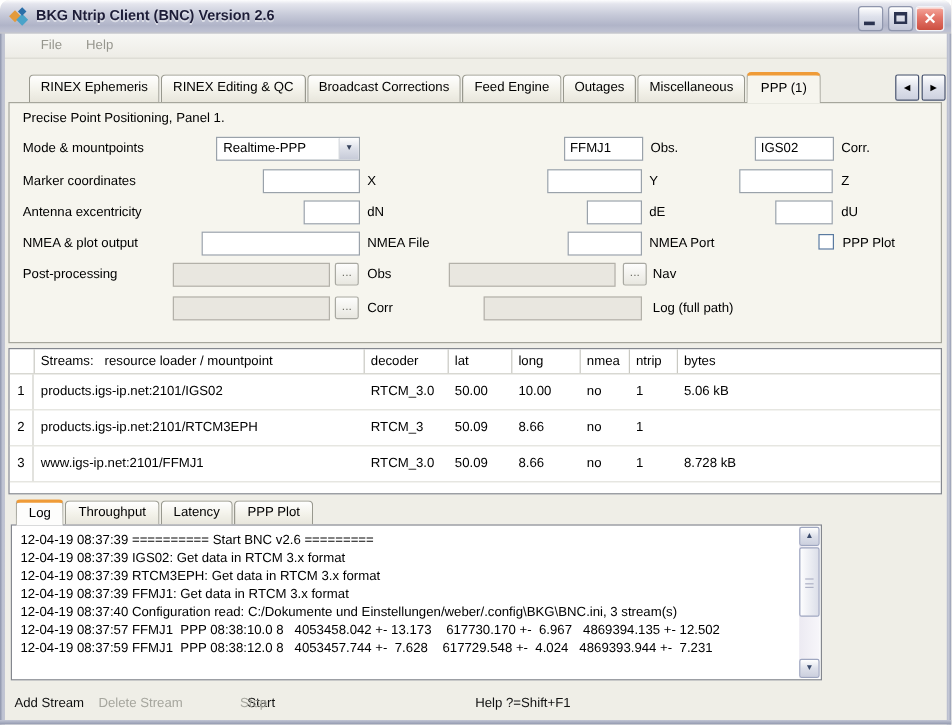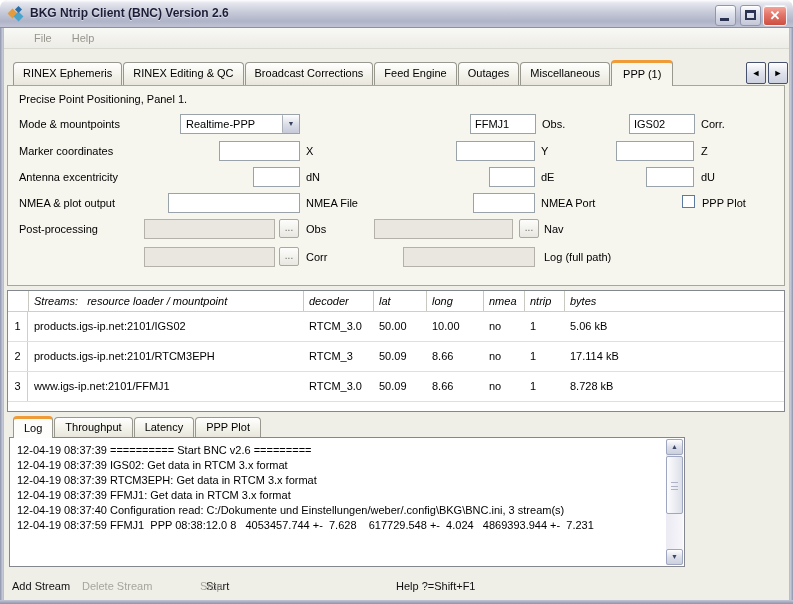--- a/index.html
+++ b/index.html
@@ -35,21 +35,21 @@
   .tb-btn.close { left: 763px; width: 24px; border-color: #f0f3f8;
     background: linear-gradient(180deg,#f5a99e 0%,#e4766a 45%,#cc4f41 100%); }
   .min-glyph { position: absolute; left: 4px; bottom: 4px; width: 9px; height: 3px; background: #2b3350; }
   .max-glyph { position: absolute; left: 4px; top: 4px; width: 11px; height: 10px; border: 2px solid #2b3350; border-top-width: 3px; background: transparent; }
   .close-glyph { position: absolute; left: 0; top: 0; width: 100%; height: 100%; color: #fff; font-size: 13px; font-weight: bold; line-height: 19px; text-align: center; font-style: normal; }
   
   .menubar { position: absolute; left: 4px; right: 4px; top: 28px; height: 21px;
     background: linear-gradient(180deg,#f8f8f5,#edece6); border-bottom: 1px solid #dad9d1; display: flex; align-items: center; padding-left: 20px; }
   .menu-item { padding: 0 10px; color: #96968e; line-height: 20px; cursor: default; }
   
-  .tabstrip { position: absolute; left: 13px; top: 60px; height: 26px; display: flex; align-items: flex-end; z-index: 5; }
+  .tabstrip { position: absolute; left: 24px; top: 60px; height: 26px; display: flex; align-items: flex-end; z-index: 5; }
   .tab { height: 23px; margin: 0 1px 1px 0; padding: 0 9px; line-height: 21px;
     border: 1px solid #98988e; border-bottom: none; border-radius: 4px 4px 0 0;
     background: linear-gradient(180deg,#ffffff,#f3f2ea 55%,#e8e6dc); cursor: pointer; white-space: nowrap; }
   .tab.selected { height: 26px; margin-bottom: 0; padding: 0 11px; line-height: 23px;
     background: #f6f5ee; border-top: 3px solid #ef9b37; z-index: 6; position: relative; }
   .tab-scroll { position: absolute; top: 62px; width: 20px; height: 22px; z-index: 6;
     border: 1px solid #45516f; border-radius: 2px; background: linear-gradient(180deg,#ffffff,#dfe2ec 50%,#cdd1df);
     text-align: center; line-height: 20px; font-size: 9px; color: #000; cursor: pointer; }
   .tab-scroll.left { left: 746px; } .tab-scroll.right { left: 768px; }
   .tab-scroll i { font-style: normal; }
@@ -65,21 +65,21 @@
     text-align: center; font-size: 7px; line-height: 18px; color: #36425c; cursor: pointer; }
   .combo-btn i { font-style: normal; }
   .browse { position: absolute; width: 20px; height: 19px; border: 1px solid #a9a9a2; border-radius: 2px;
     background: linear-gradient(180deg,#fdfdfc,#e8e7e0); text-align: center; line-height: 15px; color: #6e6e66; font-size: 10px; cursor: pointer; }
   .checkbox { position: absolute; width: 13px; height: 13px; background: #fff; border: 1px solid #5a7aa0; cursor: pointer; }
   
   .streams { position: absolute; left: 7px; top: 290px; width: 778px; height: 122px;
     background: #fff; border: 1px solid #84878e; z-index: 4; overflow: hidden; }
   .tgrid { display: grid; grid-template-columns: 20px 275px 70px 53px 57px 41px 40px 1fr; }
   .thead { height: 21px; line-height: 20px; border-bottom: 1px solid #cfcfc8; }
-  .thead > div { border-left: 1px solid #c9c9c2; padding-left: 5px; white-space: pre; overflow: hidden; font-style: italic; }
+  .thead > div { border-left: 1px solid #c9c9c2; padding-left: 5px; white-space: pre; overflow: hidden; }
   .thead > div:first-child { border-left: none; }
   .trow { height: 30px; line-height: 29px; border-bottom: 1px solid #e0e0da; cursor: default; }
   .trow > div { padding-left: 6px; white-space: nowrap; overflow: hidden; }
   .trow .num { padding-left: 0; text-align: center; border-right: 1px solid #cfcfc8; }
   
   .btabstrip { position: absolute; left: 13px; top: 416px; height: 22px; display: flex; align-items: flex-end; z-index: 5; }
   .btab { height: 20px; margin: 0 1px 1px 0; padding: 0 10px; line-height: 18px;
     border: 1px solid #98988e; border-bottom: none; border-radius: 4px 4px 0 0;
     background: linear-gradient(180deg,#ffffff,#f3f2ea 55%,#e8e6dc); cursor: pointer; }
   .btab.selected { height: 22px; margin-bottom: 0; line-height: 18px; background: #fdfdfc; border-top: 3px solid #ef9b37; position: relative; z-index: 6; }
@@ -217,21 +217,20 @@
       <div>5.06 kB</div>
     </div>
     <div class="tgrid trow">
       <div class="num">2</div>
       <div>products.igs-ip.net:2101/RTCM3EPH</div>
       <div>RTCM_3</div>
       <div>50.09</div>
       <div>8.66</div>
       <div>no</div>
       <div>1</div>
-      <div>17.114 kB</div>
     </div>
     <div class="tgrid trow">
       <div class="num">3</div>
       <div>www.igs-ip.net:2101/FFMJ1</div>
       <div>RTCM_3.0</div>
       <div>50.09</div>
       <div>8.66</div>
       <div>no</div>
       <div>1</div>
       <div>8.728 kB</div>
@@ -245,20 +244,21 @@
     <div class="btab">PPP Plot</div>
   </div>
 
   <div class="logbox">
     <div class="logtext">
       <div class="logline">12-04-19 08:37:39 ========== Start BNC v2.6 =========</div>
       <div class="logline">12-04-19 08:37:39 IGS02: Get data in RTCM 3.x format</div>
       <div class="logline">12-04-19 08:37:39 RTCM3EPH: Get data in RTCM 3.x format</div>
       <div class="logline">12-04-19 08:37:39 FFMJ1: Get data in RTCM 3.x format</div>
       <div class="logline">12-04-19 08:37:40 Configuration read: C:/Dokumente und Einstellungen/weber/.config\BKG\BNC.ini, 3 stream(s)</div>
+      <div class="logline">12-04-19 08:37:57 FFMJ1  PPP 08:38:10.0 8   4053458.042 +- 13.173    617730.170 +-  6.967   4869394.135 +- 12.502</div>
       <div class="logline">12-04-19 08:37:59 FFMJ1  PPP 08:38:12.0 8   4053457.744 +-  7.628    617729.548 +-  4.024   4869393.944 +-  7.231</div>
     </div>
     <div class="vscroll">
       <div class="vs-btn up"><i>▲</i></div>
       <div class="vs-thumb">
           <div class="vs-grip"></div>
         </div>
       <div class="vs-btn down"><i>▼</i></div>
     </div>
   </div>

